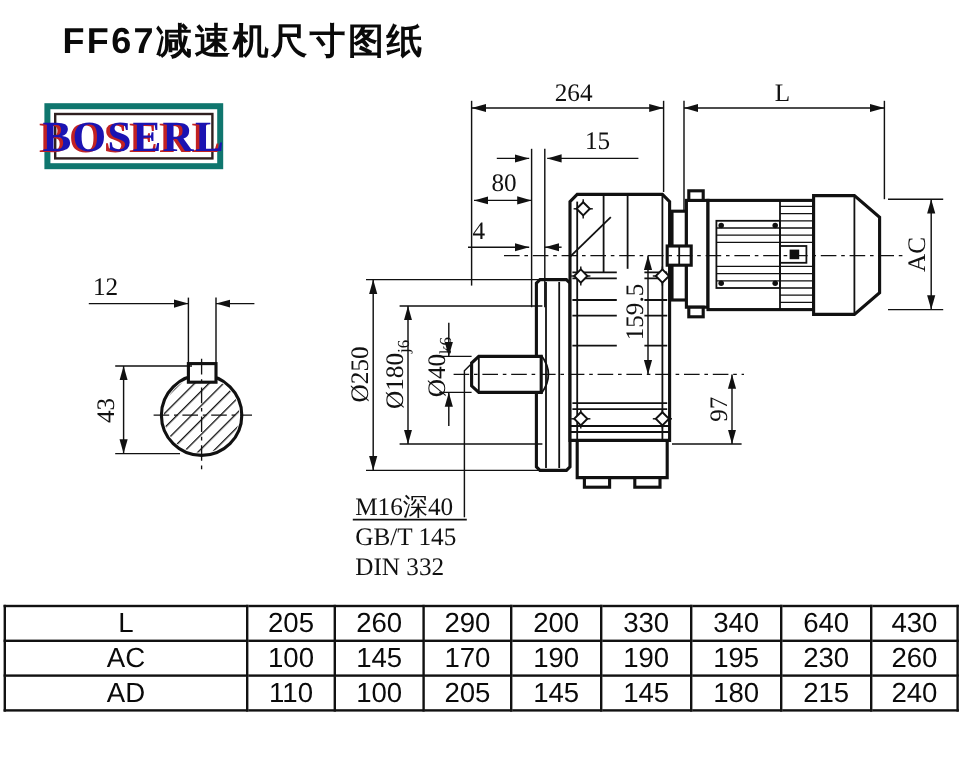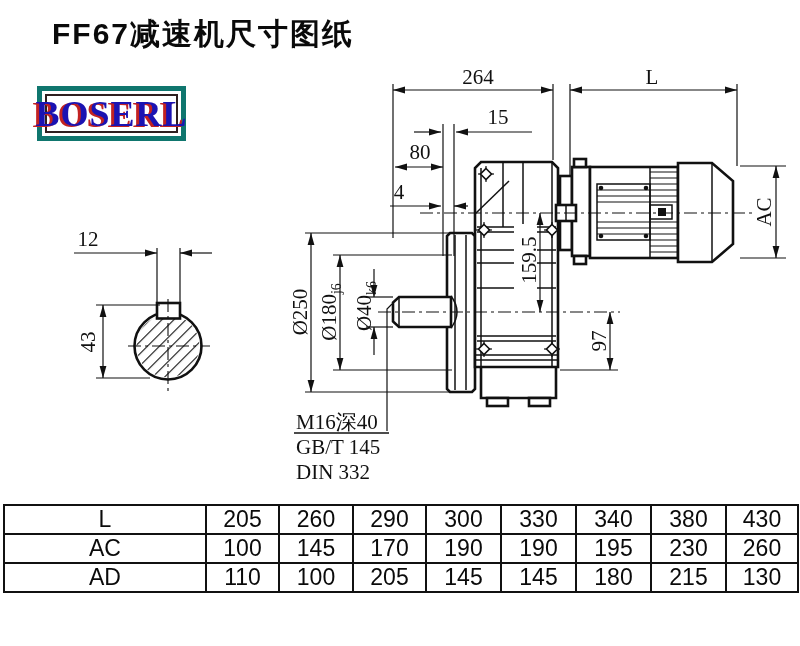--- a/index.html
+++ b/index.html
@@ -223,24 +223,24 @@
       <col style="width:75px">
         <col style="width:75px">
         <col style="width:72px">
     </colgroup>
     <tbody>
     <tr>
       <td>L</td>
       <td>205</td>
       <td>260</td>
       <td>290</td>
-      <td>300</td>
+      <td>200</td>
       <td>330</td>
       <td>340</td>
-      <td>380</td>
+      <td>640</td>
       <td>430</td>
     </tr>
     <tr>
       <td>AC</td>
       <td>100</td>
       <td>145</td>
       <td>170</td>
       <td>190</td>
       <td>190</td>
       <td>195</td>
@@ -249,18 +249,18 @@
     </tr>
     <tr>
       <td>AD</td>
       <td>110</td>
       <td>100</td>
       <td>205</td>
       <td>145</td>
       <td>145</td>
       <td>180</td>
       <td>215</td>
-      <td>130</td>
+      <td>240</td>
     </tr>
   </tbody>
     </table>
 
 </div>
 
 </body></html>

